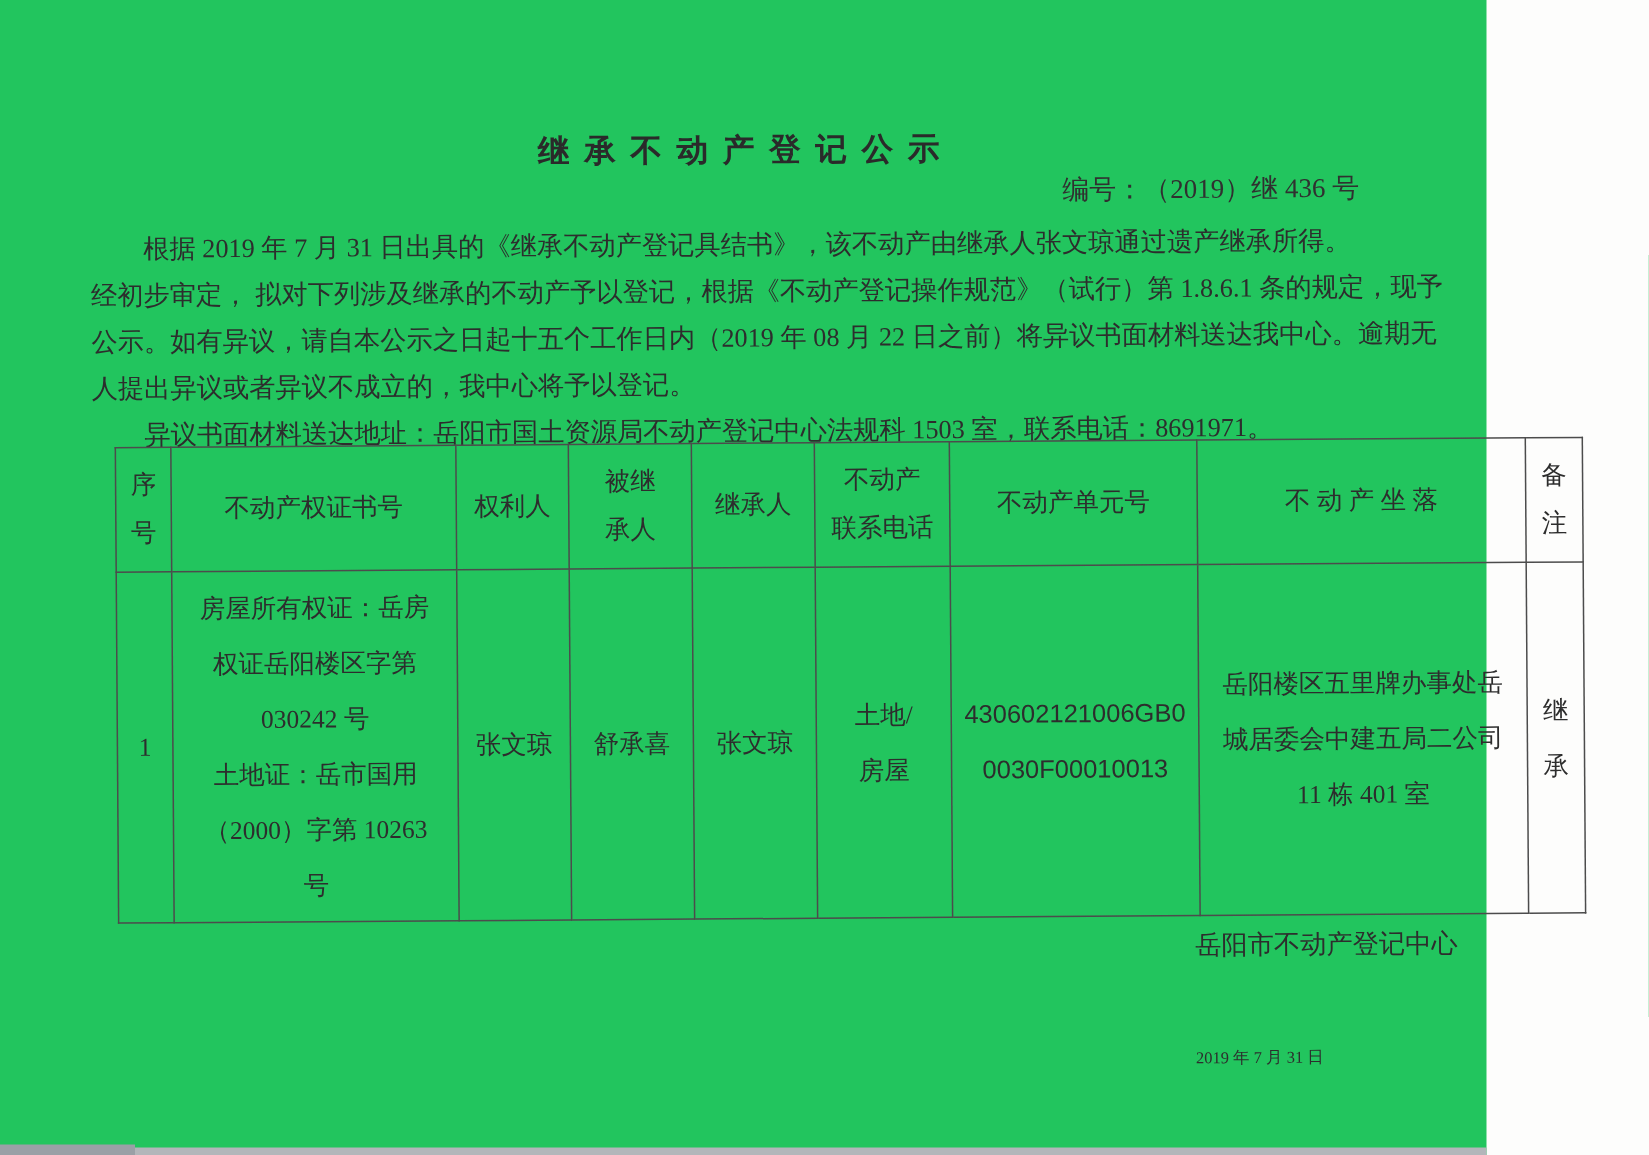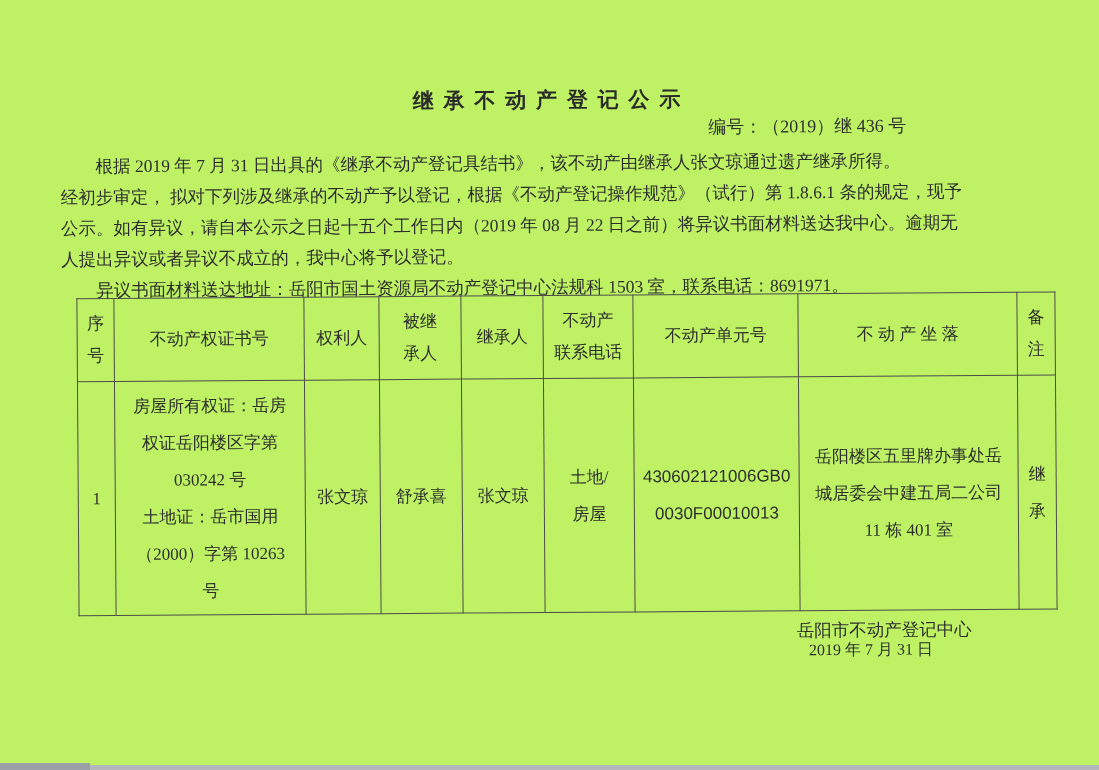--- a/index.html
+++ b/index.html
@@ -5,22 +5,22 @@
   html, body {
     margin: 0; padding: 0;
     width: 1099px; height: 770px;
     background: #fdfdfc;
     overflow: hidden;
     font-family: "Liberation Serif", "DejaVu Serif", serif;
     color: #2e2e2e;
   }
   .page {
     position: relative;
-    width: 1099px; height: 770px;
-    background: #bef264;
+    width: 991px; height: 770px;
+    background: #22c55e;
   }
   .scan-tilt {
     position: absolute;
     inset: 0;
     transform: rotate(-0.4deg);
     transform-origin: 50% 50%;
   }
   .doc-title {
     position: absolute;
     top: 86px; left: 0; right: 0;
@@ -81,24 +81,23 @@
   td.cell-cert   { font-size: 16.5px; }
   td.cell-unit   { font-family: "Liberation Sans", "DejaVu Sans", sans-serif; font-size: 16px; }
   .signature-org {
     position: absolute;
     top: 620px; left: 795px;
     font-size: 17.5px;
     color: #2d2d2d;
   }
   .signature-date {
     position: absolute;
-    top: 642px; left: 795px;
-    font-size: 16px;
+    top: 700px; left: 795px;
+    font-size: 11px;
     color: #2d2d2d;
-    margin-left: 12px;
   }
   .scan-edge-bottom {
     position: absolute;
     bottom: 0; left: 0; right: 0;
     height: 5px;
     background: #b3b6ba;
   }
   .scan-edge-corner {
     position: absolute;
     bottom: 0; left: 0;

